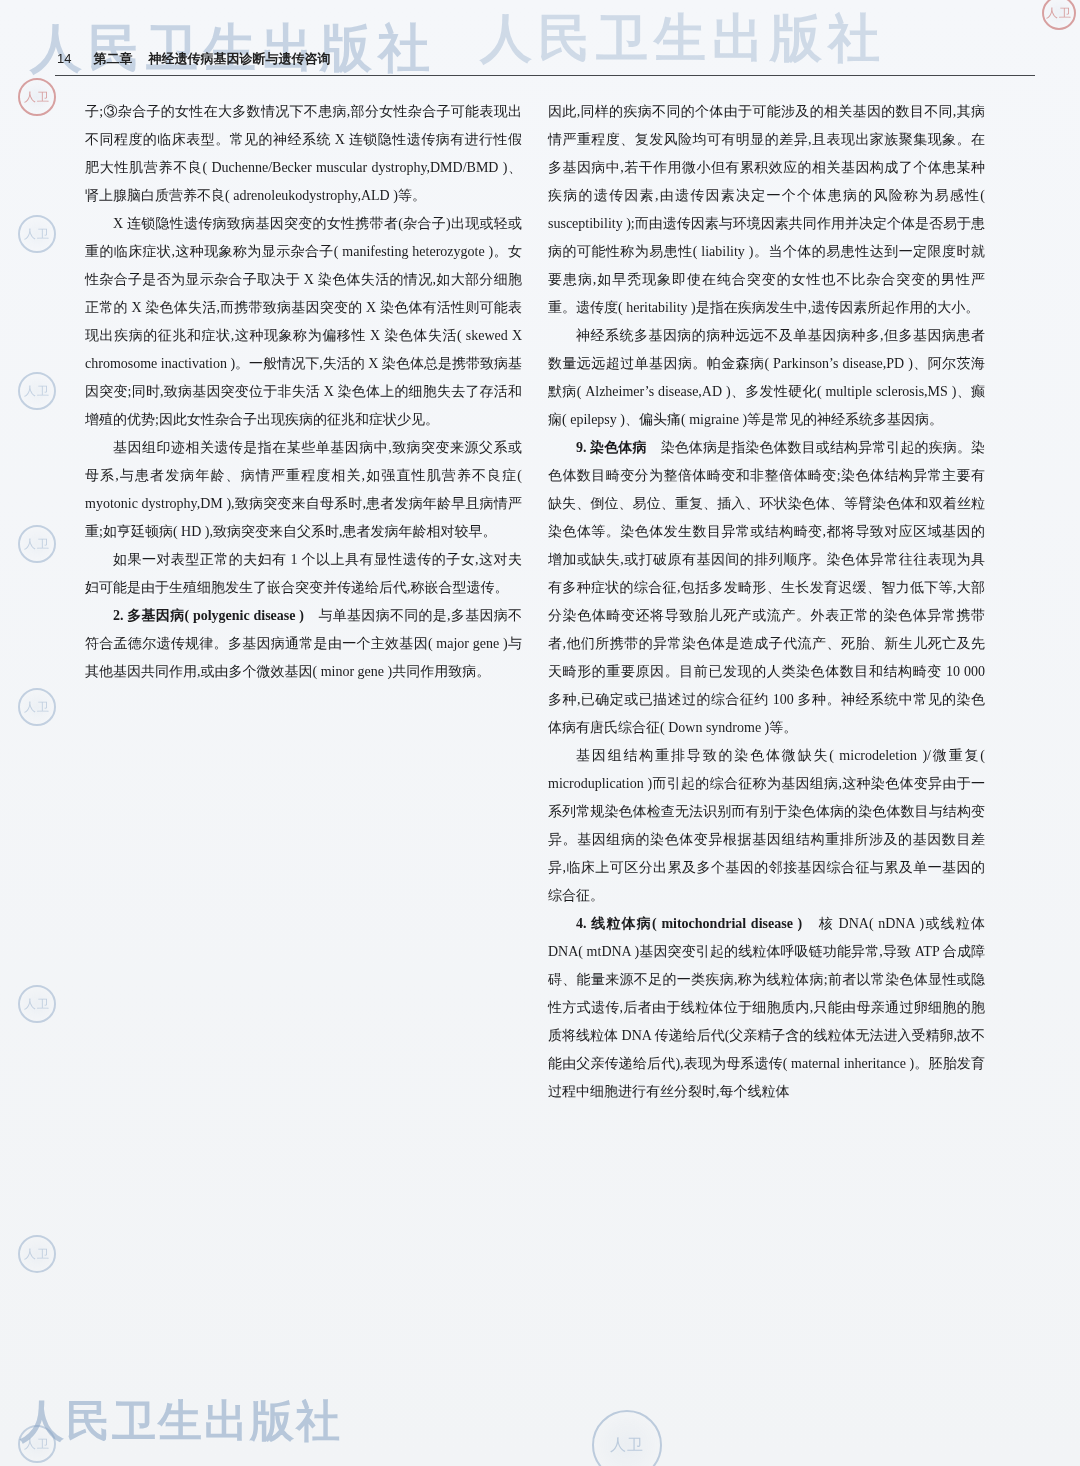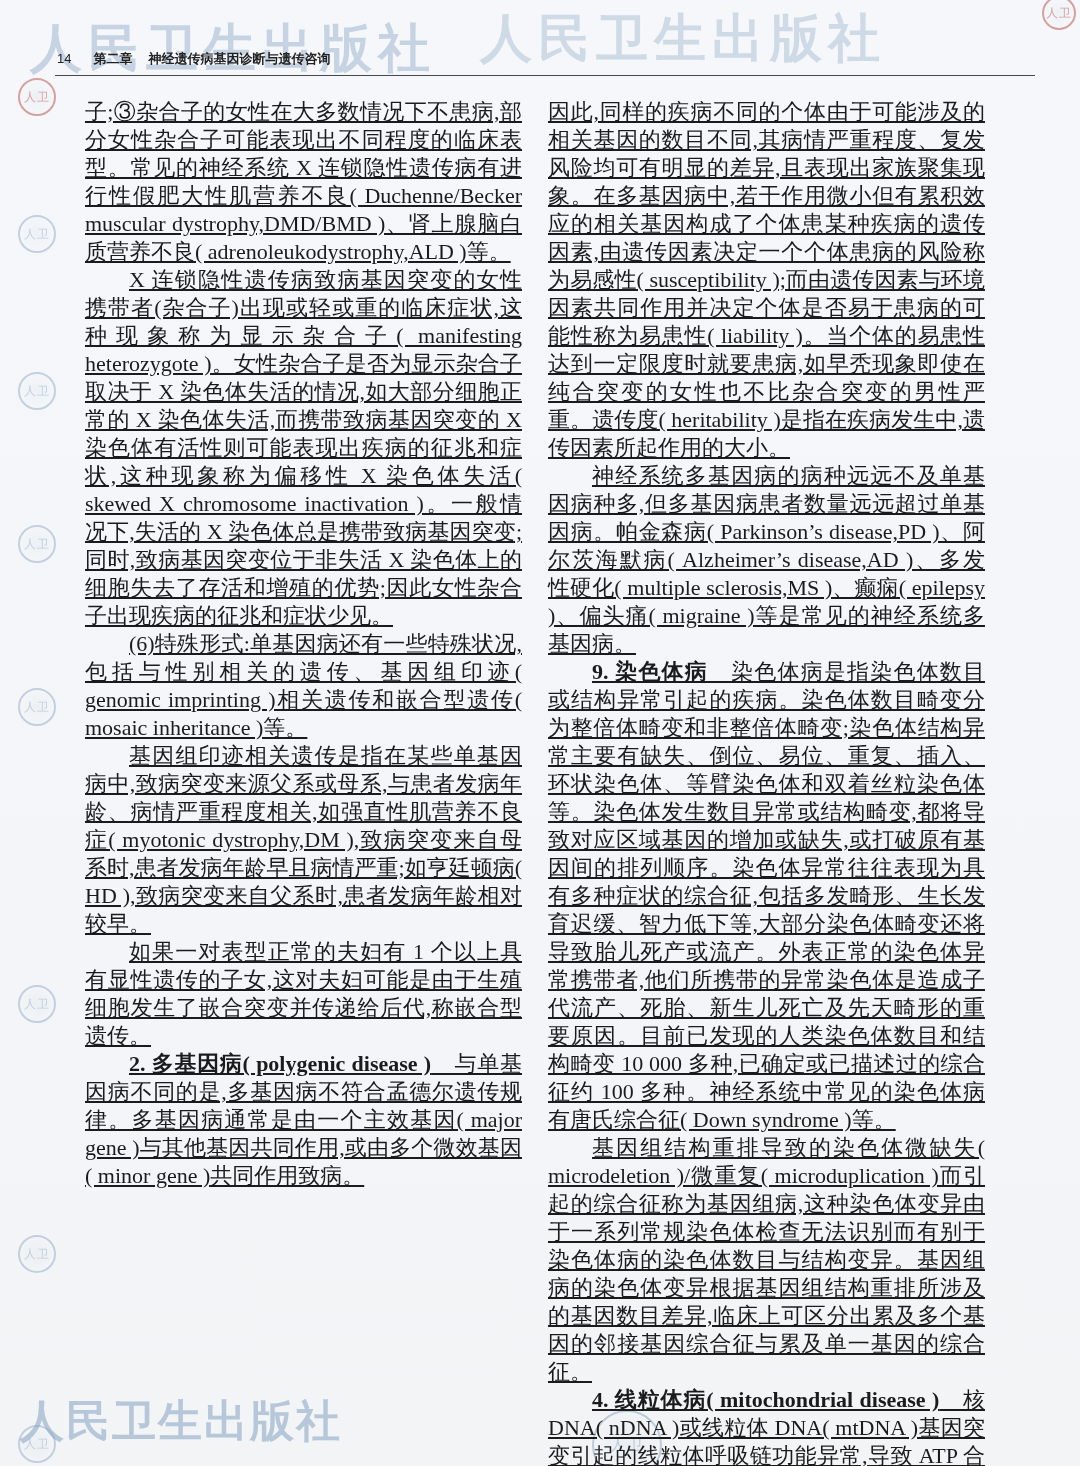--- a/index.html
+++ b/index.html
@@ -36,22 +36,22 @@
     display: flex; align-items: baseline;
   }
   .page-num { margin-right: 22px; font-family: "Liberation Sans", sans-serif; }
   .chapter { margin-right: 16px; font-weight: bold; }
   .chapter-title { font-weight: bold; text-align: center; }
   .header-rule { height: 1px; background: #45484c; margin: 7px 45px 0 55px; }
 
   .columns { display: flex; gap: 26px; margin: 22px 95px 0 85px; }
   .column { flex: 1; min-width: 0; }
   .column p {
-    margin: 0; font-size: 22px; line-height: 28px;
-    text-align: justify; word-break: break-word; text-decoration: underline;
+    margin: 0; font-size: 14px; line-height: 28px;
+    text-align: justify; word-break: break-word;
   }
   .column p.indent { text-indent: 2em; }
   .column b { font-weight: bold; }
 </style>
 </head>
 <body>
 
 <div class="page">
 
   <div class="watermark-layer">
@@ -97,21 +97,20 @@
       <span class="page-num">14</span>
       <span class="chapter">第二章</span>
       <span class="chapter-title">神经遗传病基因诊断与遗传咨询</span>
     </header>
     <div class="header-rule"></div>
 
     <div class="columns">
       <div class="column" id="col-left">
           <p class="">子;③杂合子的女性在大多数情况下不患病,部分女性杂合子可能表现出不同程度的临床表型。常见的神经系统 X 连锁隐性遗传病有进行性假肥大性肌营养不良( Duchenne/Becker muscular dystrophy,DMD/BMD )、肾上腺脑白质营养不良( adrenoleukodystrophy,ALD )等。</p>
           <p class="indent">X 连锁隐性遗传病致病基因突变的女性携带者(杂合子)出现或轻或重的临床症状,这种现象称为显示杂合子( manifesting heterozygote )。女性杂合子是否为显示杂合子取决于 X 染色体失活的情况,如大部分细胞正常的 X 染色体失活,而携带致病基因突变的 X 染色体有活性则可能表现出疾病的征兆和症状,这种现象称为偏移性 X 染色体失活( skewed X chromosome inactivation )。一般情况下,失活的 X 染色体总是携带致病基因突变;同时,致病基因突变位于非失活 X 染色体上的细胞失去了存活和增殖的优势;因此女性杂合子出现疾病的征兆和症状少见。</p>
-          <p class="indent">(6)特殊形式:单基因病还有一些特殊状况,包括与性别相关的遗传、基因组印迹( genomic imprinting )相关遗传和嵌合型遗传( mosaic inheritance )等。</p>
           <p class="indent">基因组印迹相关遗传是指在某些单基因病中,致病突变来源父系或母系,与患者发病年龄、病情严重程度相关,如强直性肌营养不良症( myotonic dystrophy,DM ),致病突变来自母系时,患者发病年龄早且病情严重;如亨廷顿病( HD ),致病突变来自父系时,患者发病年龄相对较早。</p>
           <p class="indent">如果一对表型正常的夫妇有 1 个以上具有显性遗传的子女,这对夫妇可能是由于生殖细胞发生了嵌合突变并传递给后代,称嵌合型遗传。</p>
           <p class="indent"><b>2. 多基因病( polygenic disease )</b>　与单基因病不同的是,多基因病不符合孟德尔遗传规律。多基因病通常是由一个主效基因( major gene )与其他基因共同作用,或由多个微效基因( minor gene )共同作用致病。</p>
         </div>
       <div class="column" id="col-right">
           <p class="">因此,同样的疾病不同的个体由于可能涉及的相关基因的数目不同,其病情严重程度、复发风险均可有明显的差异,且表现出家族聚集现象。在多基因病中,若干作用微小但有累积效应的相关基因构成了个体患某种疾病的遗传因素,由遗传因素决定一个个体患病的风险称为易感性( susceptibility );而由遗传因素与环境因素共同作用并决定个体是否易于患病的可能性称为易患性( liability )。当个体的易患性达到一定限度时就要患病,如早秃现象即使在纯合突变的女性也不比杂合突变的男性严重。遗传度( heritability )是指在疾病发生中,遗传因素所起作用的大小。</p>
           <p class="indent">神经系统多基因病的病种远远不及单基因病种多,但多基因病患者数量远远超过单基因病。帕金森病( Parkinson’s disease,PD )、阿尔茨海默病( Alzheimer’s disease,AD )、多发性硬化( multiple sclerosis,MS )、癫痫( epilepsy )、偏头痛( migraine )等是常见的神经系统多基因病。</p>
           <p class="indent"><b>9. 染色体病</b>　染色体病是指染色体数目或结构异常引起的疾病。染色体数目畸变分为整倍体畸变和非整倍体畸变;染色体结构异常主要有缺失、倒位、易位、重复、插入、环状染色体、等臂染色体和双着丝粒染色体等。染色体发生数目异常或结构畸变,都将导致对应区域基因的增加或缺失,或打破原有基因间的排列顺序。染色体异常往往表现为具有多种症状的综合征,包括多发畸形、生长发育迟缓、智力低下等,大部分染色体畸变还将导致胎儿死产或流产。外表正常的染色体异常携带者,他们所携带的异常染色体是造成子代流产、死胎、新生儿死亡及先天畸形的重要原因。目前已发现的人类染色体数目和结构畸变 10 000 多种,已确定或已描述过的综合征约 100 多种。神经系统中常见的染色体病有唐氏综合征( Down syndrome )等。</p>
           <p class="indent">基因组结构重排导致的染色体微缺失( microdeletion )/微重复( microduplication )而引起的综合征称为基因组病,这种染色体变异由于一系列常规染色体检查无法识别而有别于染色体病的染色体数目与结构变异。基因组病的染色体变异根据基因组结构重排所涉及的基因数目差异,临床上可区分出累及多个基因的邻接基因综合征与累及单一基因的综合征。</p>
           <p class="indent"><b>4. 线粒体病( mitochondrial disease )</b>　核 DNA( nDNA )或线粒体 DNA( mtDNA )基因突变引起的线粒体呼吸链功能异常,导致 ATP 合成障碍、能量来源不足的一类疾病,称为线粒体病;前者以常染色体显性或隐性方式遗传,后者由于线粒体位于细胞质内,只能由母亲通过卵细胞的胞质将线粒体 DNA 传递给后代(父亲精子含的线粒体无法进入受精卵,故不能由父亲传递给后代),表现为母系遗传( maternal inheritance )。胚胎发育过程中细胞进行有丝分裂时,每个线粒体</p>

